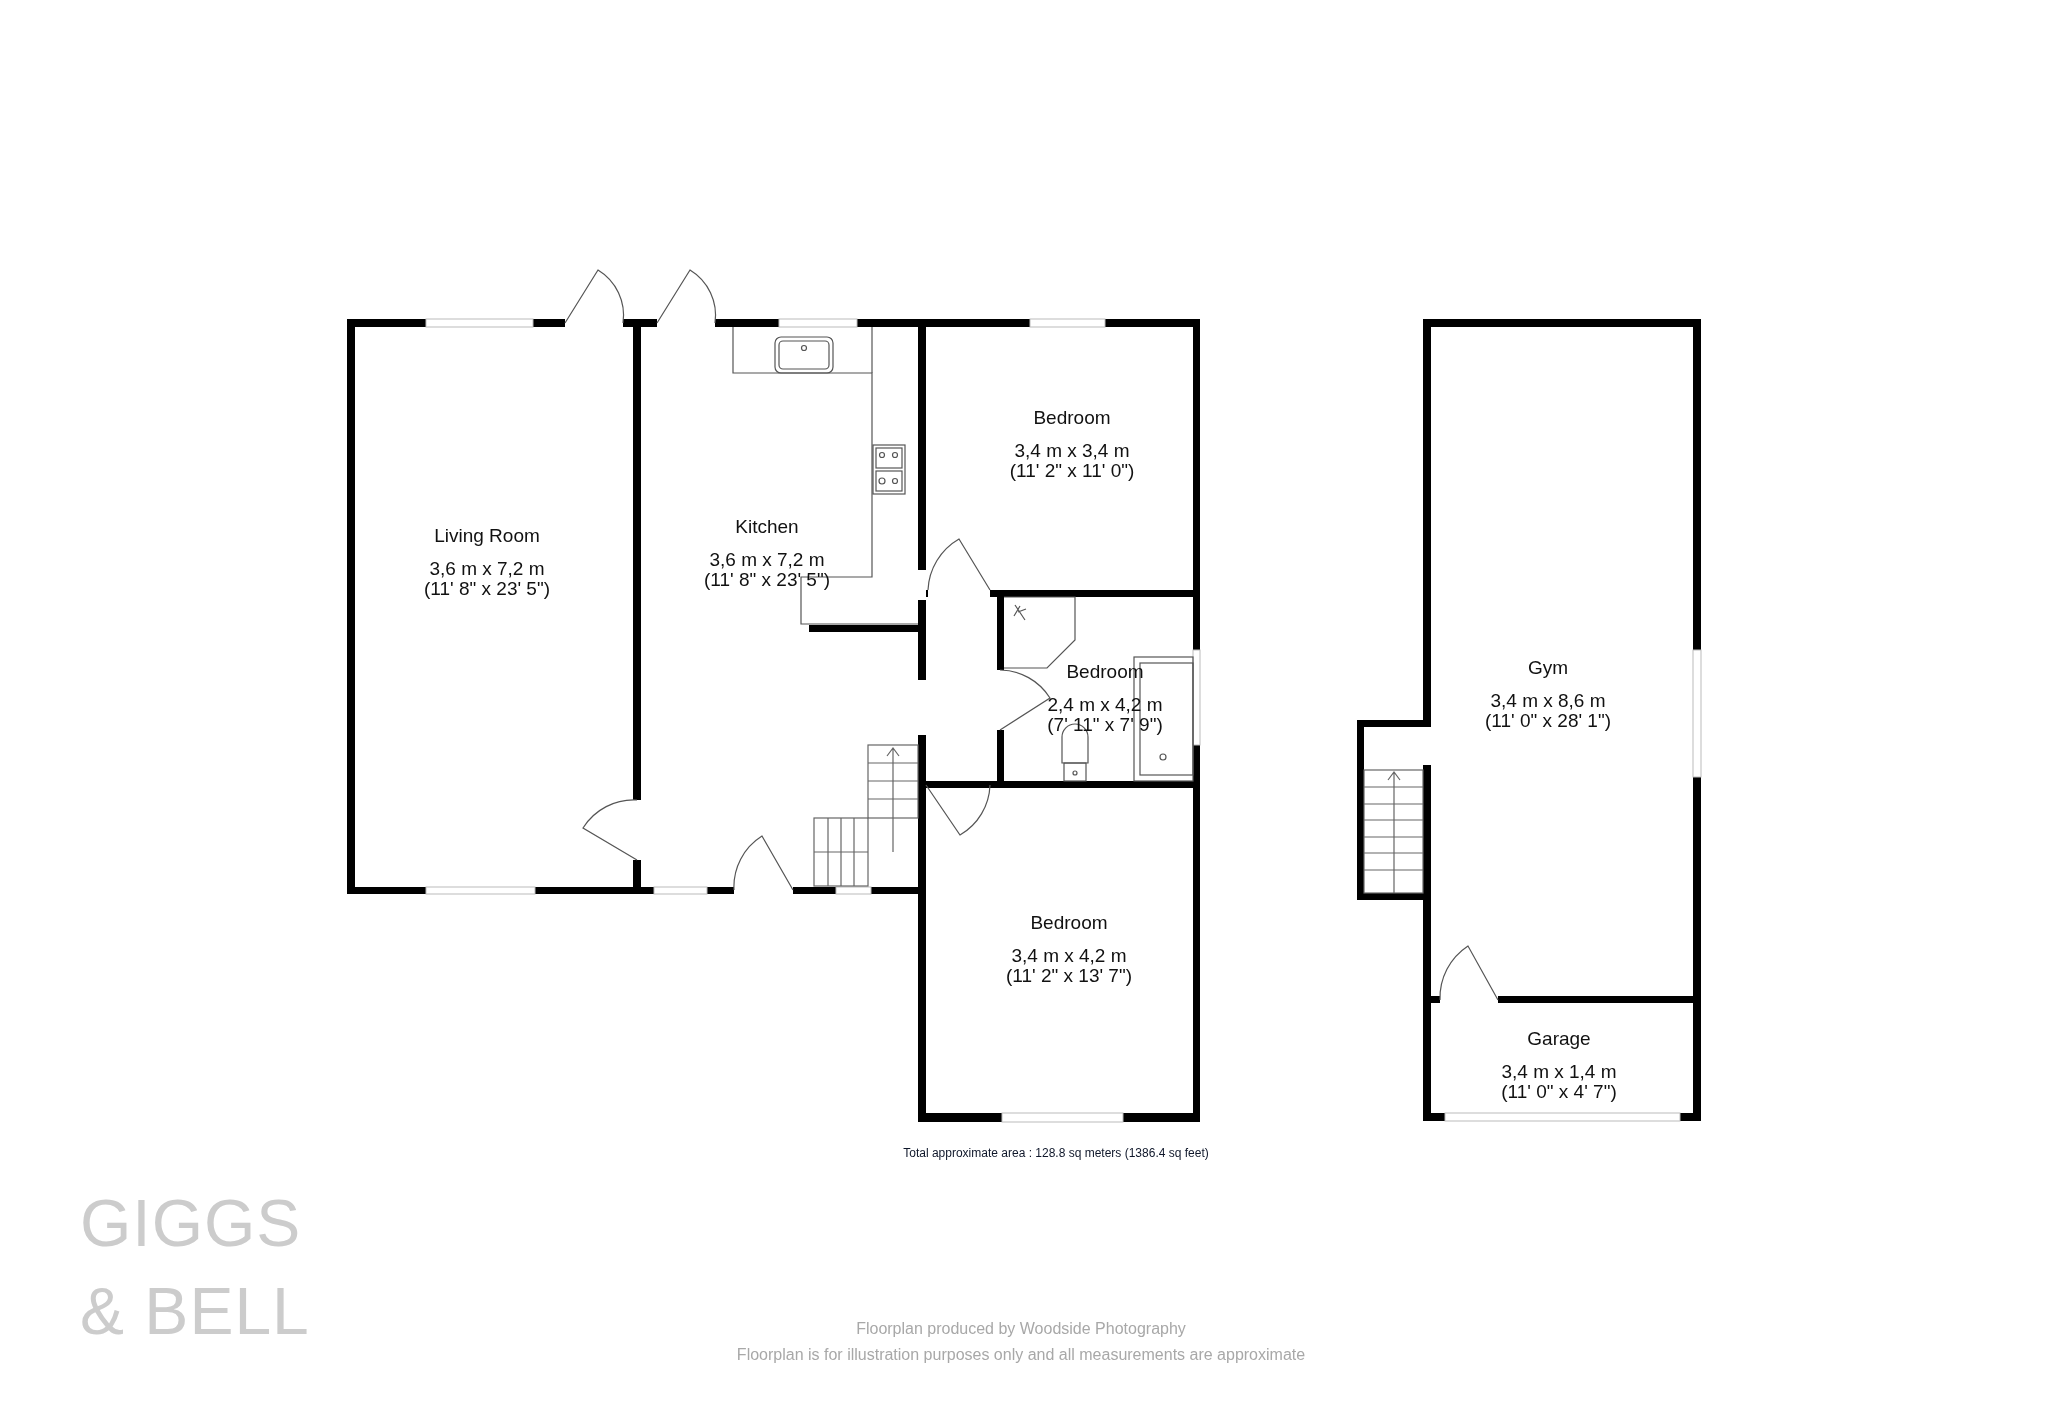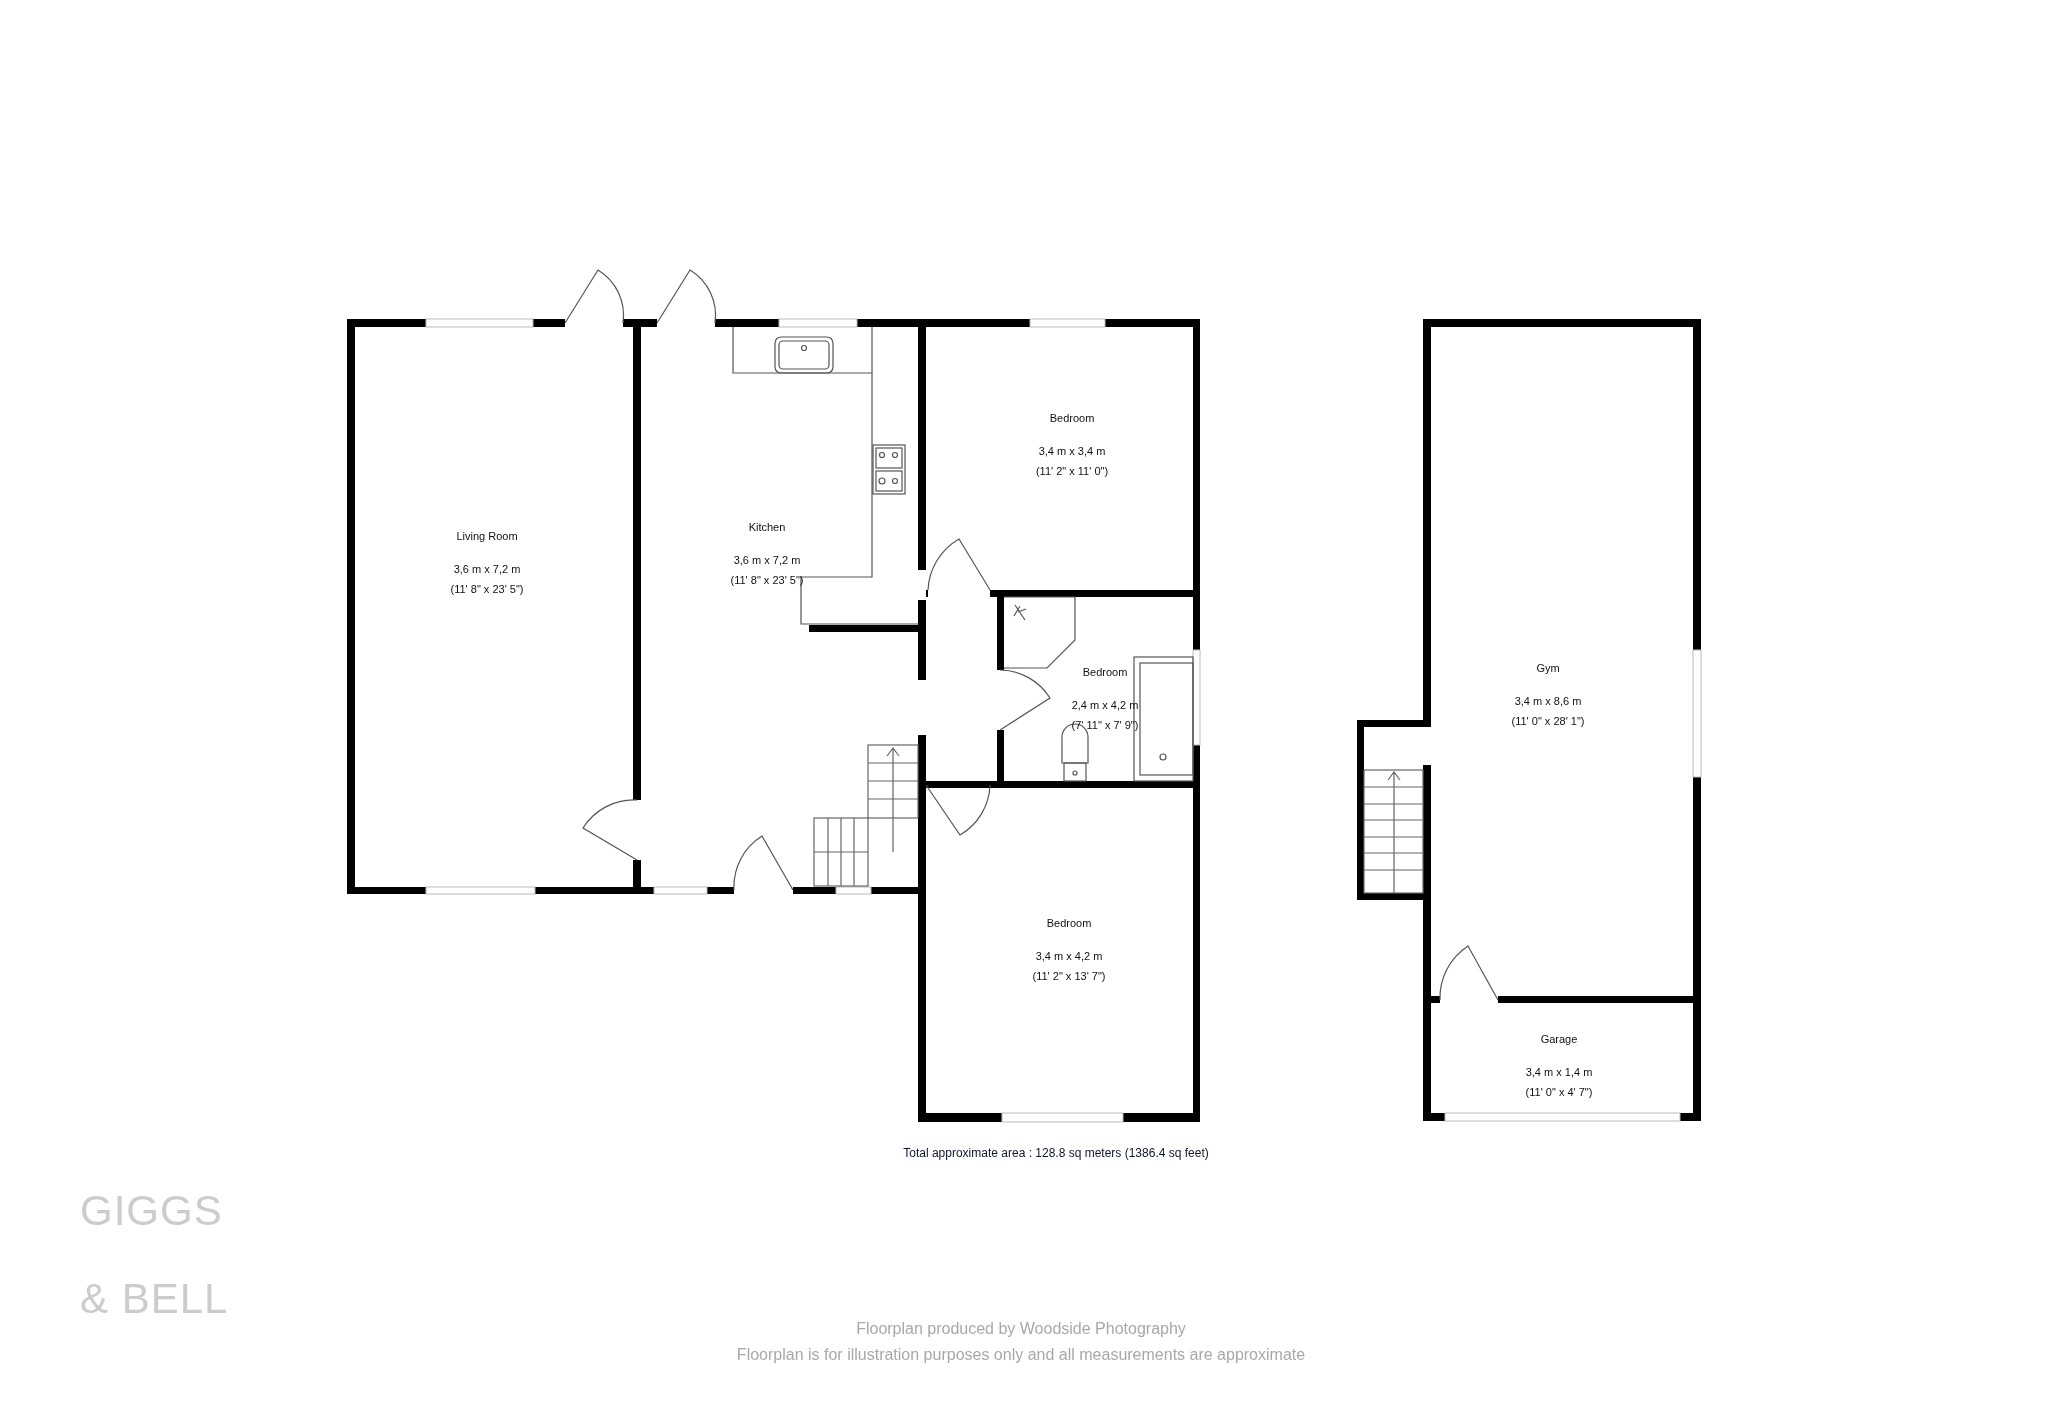--- a/index.html
+++ b/index.html
@@ -1,24 +1,24 @@
 <!DOCTYPE html>
 <html><head>
 <meta charset="utf-8">
 <style>
   html, body { margin: 0; padding: 0; background: #ffffff; }
   body { width: 2048px; height: 1422px; position: relative; overflow: hidden;
          font-family: "Liberation Sans", sans-serif; }
   #plan { position: absolute; left: 0; top: 0; }
   .label { position: absolute; transform: translateX(-50%); white-space: nowrap;
-           color: #111; font-size: 11px; line-height: 20px; text-align: center; }
+           color: #111; font-size: 19px; line-height: 20px; text-align: center; }
   .room-name { margin-bottom: 13px; }
   .total { position: absolute; left: 1056px; top: 1146px; transform: translateX(-50%);
            font-size: 12px; color: #0f172a; white-space: nowrap; }
-  .logo { position: absolute; left: 80px; color: #cccccc; font-size: 42px;
+  .logo { position: absolute; left: 80px; color: #cccccc; font-size: 66px;
           letter-spacing: 1px; line-height: 1; white-space: nowrap; }
   .credit { position: absolute; left: 1021px; transform: translateX(-50%);
             color: #a8a8a8; font-size: 16px; white-space: nowrap; }
 </style>
 </head>
 <body>
 
 <svg id="plan" width="2048" height="1422" viewBox="0 0 2048 1422" xmlns="http://www.w3.org/2000/svg">
   <g id="walls">
       <rect x="347" y="319" width="79" height="8" fill="#000000"></rect>

